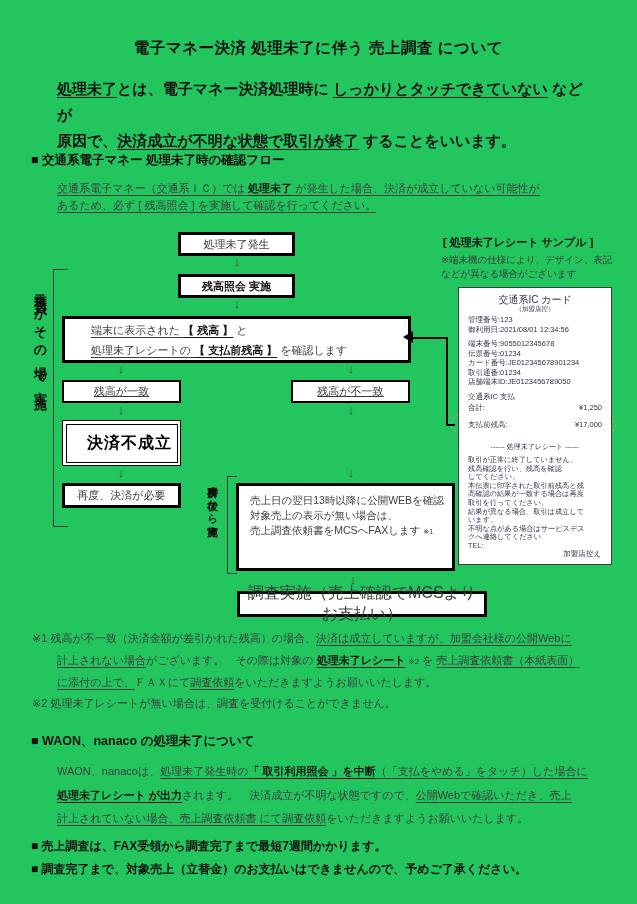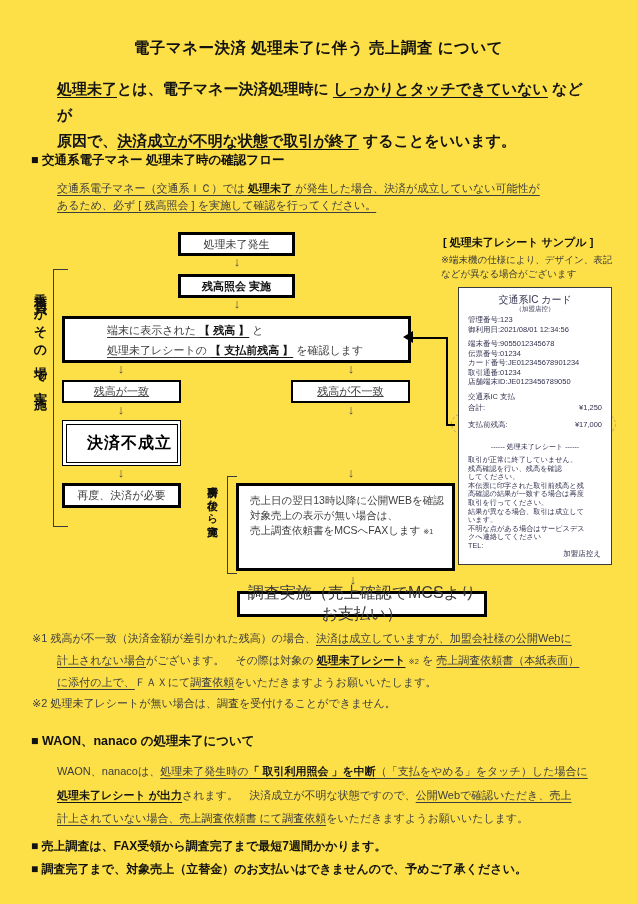--- a/index.html
+++ b/index.html
@@ -1,17 +1,17 @@
 <!DOCTYPE html>
 <html><head>
 <meta charset="utf-8">
 <style>
   html,body{margin:0;padding:0;background:#e8e8e8;}
   .page{
-    position:relative;width:637px;height:904px;margin:0 auto;background:#fde047;
+    position:relative;width:637px;height:904px;margin:0 auto;background:#22c55e;
     font-family:"Liberation Sans","DejaVu Sans",sans-serif;color:#3d3d3d;overflow:hidden;
   }
   .abs{position:absolute;box-sizing:border-box;}
   .b{font-weight:bold;color:#161616;}
   .u{text-decoration:underline;text-underline-offset:2.5px;text-decoration-thickness:1px;}
   .sm{font-size:0.68em;vertical-align:baseline;}
 
   .doc-title{left:0;top:38px;width:100%;text-align:center;font-size:15.5px;font-weight:bold;color:#111;letter-spacing:0.5px;}
   .intro{left:57px;top:76px;width:540px;font-size:15px;font-weight:bold;color:#141414;line-height:26px;}
   .h-section{font-size:12.5px;font-weight:bold;color:#111;}
@@ -21,21 +21,21 @@
   .p-flow{left:57px;top:180px;width:550px;line-height:16.5px;}
 
   
   .fbox{border:3px solid #000;background:#fff;display:flex;align-items:center;justify-content:center;
         font-size:11px;color:#3d3d3d;text-align:center;}
   .thin{border-width:2px;text-decoration:underline;}
   .arrow{font-size:13px;color:#4a4a4a;width:16px;text-align:center;line-height:14px;}
   .box-start{left:178px;top:232px;width:117px;height:24px;}
   .box-balance{left:178px;top:274px;width:117px;height:24px;font-weight:bold;color:#141414;}
   .box-confirm{left:62px;top:316px;width:349px;height:47px;flex-direction:column;align-items:flex-start;
-               justify-content:center;padding-left:42px;line-height:20px;text-align:left;}
+               justify-content:center;padding-left:26px;line-height:20px;text-align:left;}
   .box-match{left:62px;top:380px;width:119px;height:23px;}
   .box-mismatch{left:291px;top:380px;width:119px;height:23px;}
   .box-fail{left:62px;top:420px;width:119px;height:46px;border:1.5px solid #000;padding:2.5px;background:#fff;}
   .box-fail-inner{border:1.5px solid #000;width:100%;height:100%;display:flex;align-items:center;justify-content:center;
                   font-size:16px;font-weight:bold;color:#000;box-sizing:border-box;letter-spacing:1px;padding-left:16px;}
   .box-success{left:293px;top:420px;width:117px;height:47px;background:#000;color:#fff;border:none;
                font-size:17.5px;font-weight:bold;letter-spacing:2px;}
   .box-retry{left:62px;top:483px;width:119px;height:25px;}
   .box-web{left:236px;top:483px;width:219px;height:88px;flex-direction:column;align-items:flex-start;
            justify-content:flex-start;padding:7px 4px 0 11px;font-size:10.5px;line-height:15px;text-align:center;}

